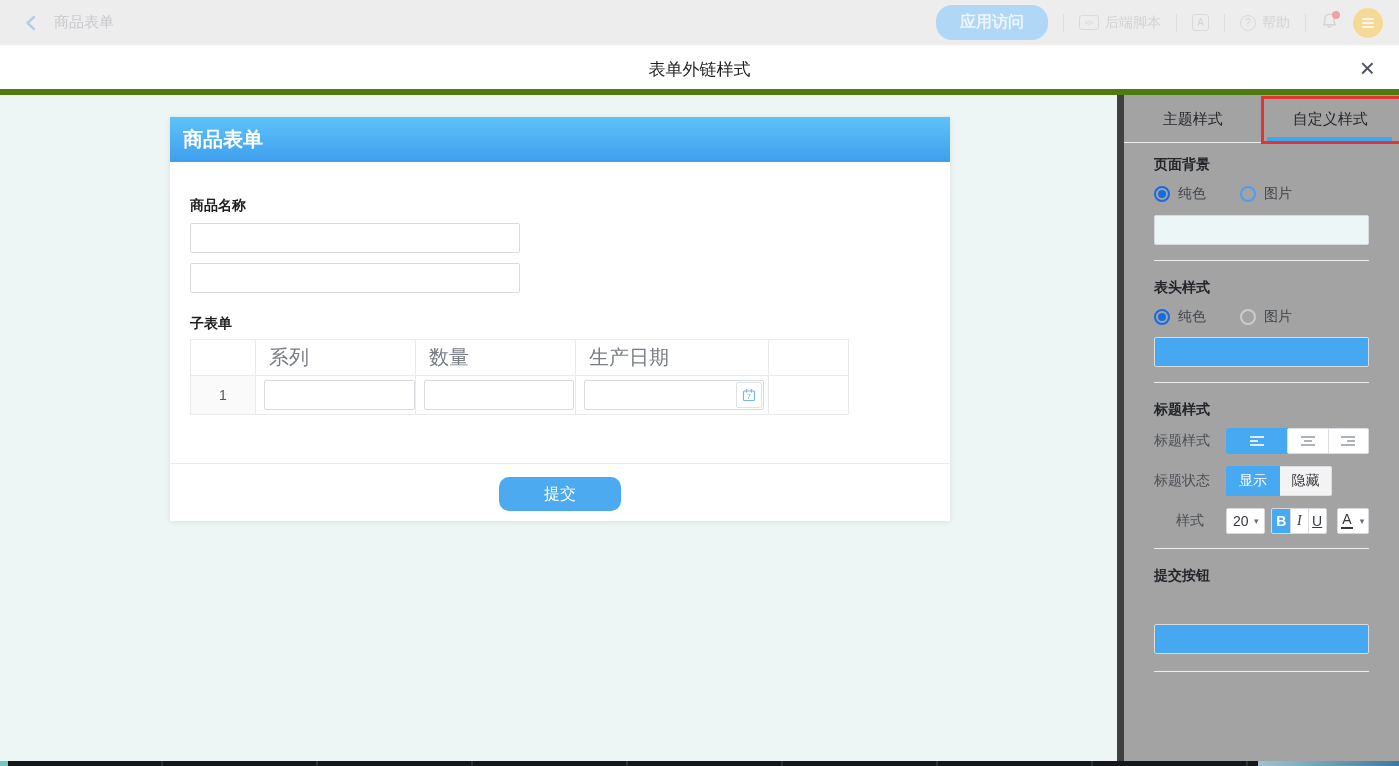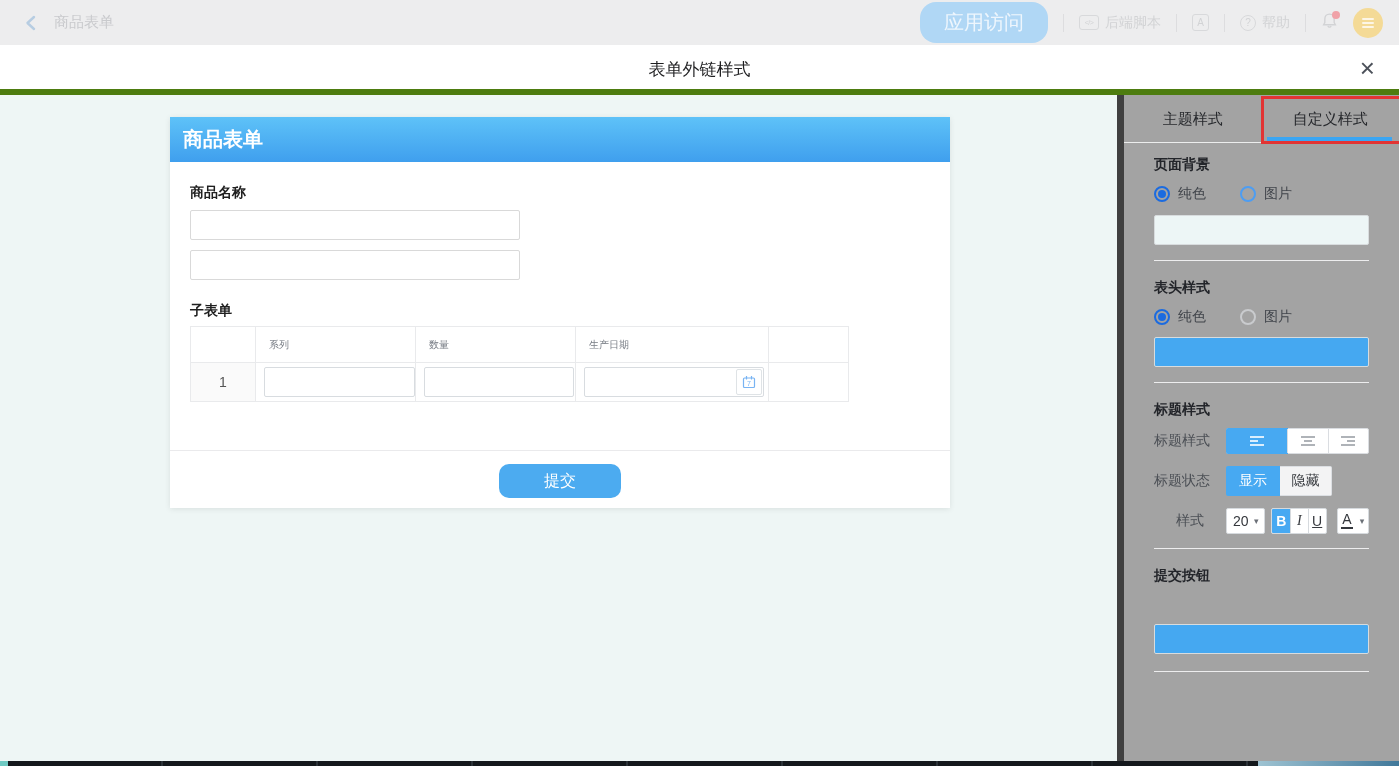--- a/index.html
+++ b/index.html
@@ -4,21 +4,21 @@
 <style>
   * { margin:0; padding:0; box-sizing:border-box; }
   html,body { width:1399px; height:766px; overflow:hidden; }
   body { font-family:"Liberation Sans","DejaVu Sans",sans-serif; background:#fff; position:relative; }
 
   
   .topbar { position:absolute; top:0; left:0; width:100%; height:45px; background:#ededee; display:flex; align-items:center; z-index:1; }
   .tb-back { margin-left:24px; display:flex; align-items:center; cursor:pointer; }
   .tb-title { margin-left:16px; color:#c9cacd; font-size:15px; }
   .tb-right { position:absolute; right:16px; top:0; height:45px; display:flex; align-items:center; gap:15px; }
-  .tb-pill { background:#b0d7f5; color:#eef6fd; border:none; border-radius:16px; padding:7px 24px; font-size:20px; cursor:pointer; }
+  .tb-pill { background:#b0d7f5; color:#eef6fd; border:none; border-radius:16px; padding:7px 24px; font-size:16px; cursor:pointer;font-weight:bold; }
   .tb-div { width:1px; height:18px; background:#dddddf; }
   .tb-item { display:flex; align-items:center; gap:6px; color:#d2d3d5; font-size:14px; cursor:pointer; }
   .code-ic { width:20px; height:15px; border:1px solid #d8d9db; border-radius:3px; font-size:7px; color:#d2d3d5; display:flex; align-items:center; justify-content:center; letter-spacing:-0.5px; }
   .book-ic { width:17px; height:17px; border:1px solid #d8d9db; border-radius:3px; font-size:10px; color:#d2d3d5; display:flex; align-items:center; justify-content:center; }
   .q-ic { width:16px; height:16px; border:1px solid #d8d9db; border-radius:50%; font-size:10px; color:#d2d3d5; display:flex; align-items:center; justify-content:center; }
   .bell { position:relative; cursor:pointer; }
   .bell-dot { position:absolute; top:-1px; right:-2px; width:8px; height:8px; border-radius:50%; background:#f0a2a8; }
   .avatar { width:30px; height:30px; border-radius:50%; background:#f4da96; display:flex; flex-direction:column; align-items:center; justify-content:center; gap:2px; cursor:pointer; }
   .avatar i { display:block; width:12px; height:2px; background:#fdf6e6; border-radius:1px; }
 
@@ -26,28 +26,28 @@
   .modal-header { position:absolute; top:45px; left:0; width:100%; height:50px; background:#fff; border-bottom:6px solid #4d7c0f; z-index:2; }
   .modal-title { text-align:center; line-height:49px; font-size:17px; color:#1e1e20; }
   .modal-close { position:absolute; right:24px; top:8px; font-size:26px; color:#4c515a; background:none; border:none; cursor:pointer; line-height:1.2; }
 
   
   .preview { position:absolute; top:95px; left:0; width:1117px; height:666px; background:#eef6f5; }
   .form-card { position:absolute; left:170px; top:22px; width:780px; background:#fff; box-shadow:0 1px 6px rgba(0,0,0,0.09); }
   .card-header { height:45px; background:linear-gradient(180deg,#5ec2f8,#3f9fee); color:#fff; font-size:20px; font-weight:bold; line-height:45px; padding-left:13px; }
   .card-body { padding:0 20px; }
   .f-label { display:block; font-size:14px; font-weight:bold; color:#1f1f1f; line-height:15px; }
-  .lbl-1 { padding-top:23px; }
+  .lbl-1 { padding-top:36px; }
   .lbl-2 { margin-top:21px; }
   .lbl-3 { margin-top:23px; }
   .t-input { display:block; width:330px; height:30px; border:1px solid #d9d9d9; border-radius:2px; margin-top:10px; background:#fff; padding:0 8px; font-size:14px; }
 
   .subtable { border-collapse:collapse; margin-top:8px; table-layout:fixed; }
   .subtable th, .subtable td { border:1px solid #e9eaec; }
-  .subtable th { height:36px; font-weight:normal; font-size:10px; color:#787d85; text-align:left; padding-left:13px; background:#fff; }
+  .subtable th { height:36px; font-weight:normal; font-size:20px; color:#787d85; text-align:left; padding-left:13px; background:#fff; }
   .subtable td { height:39px; }
   .td-idx { background:#fafafa; text-align:center; font-size:14px; color:#555; }
   .cell-input { height:30px; border:1px solid #d8dce0; border-radius:2px; margin-left:8px; background:#fff; padding:0 6px; font-size:14px; display:block; }
   .inp-series { width:151px; }
   .inp-qty { width:150px; }
   .date-wrap { width:180px; height:30px; border:1px solid #d8dce0; border-radius:2px; margin-left:8px; background:#fff; display:flex; align-items:center; justify-content:flex-end; }
   .date-inp { flex:1; height:28px; border:none; background:transparent; padding:0 6px; font-size:14px; min-width:0; }
   .cal-btn { width:26px; height:26px; margin-right:1px; border:1px solid #dfe3e6; border-radius:2px; background:#fff; display:flex; align-items:center; justify-content:center; cursor:pointer; flex:none; }
 
   .card-divider { height:1px; background:#eaeaec; margin-top:48px; }

